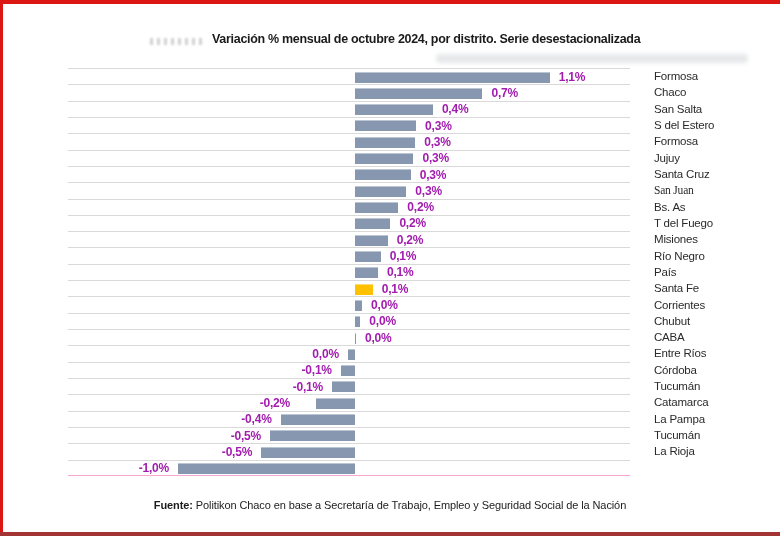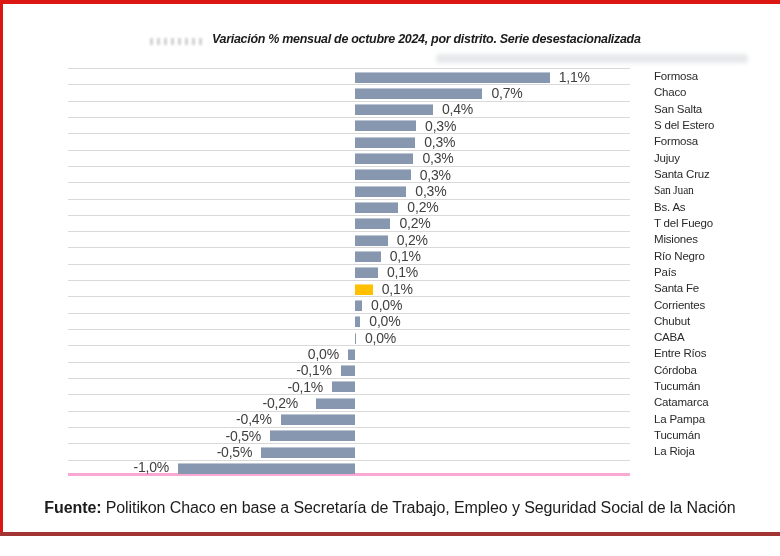--- a/index.html
+++ b/index.html
@@ -7,47 +7,47 @@
     position:relative; width:780px; height:556px; background:#ffffff;
     font-family:"Liberation Sans", sans-serif; overflow:hidden;
   }
 
   
   .frame-top    { position:absolute; left:0; top:0; width:780px; height:4px; }
   .frame-left   { position:absolute; left:0; top:0; width:3px;  height:534px; }
   .frame-bottom { position:absolute; left:0; top:532px; width:780px; height:4px; }
 
   
-  .title-wrap { position:absolute; left:150px; top:30px; height:18px; display:flex; align-items:center; gap:8px;font-style:italic; }
+  .title-wrap { position:absolute; left:150px; top:30px; height:18px; display:flex; align-items:center; gap:8px; }
   .redacted {
     width:54px; height:7px; margin-top:5px; opacity:.7; filter:blur(1px);
     background:repeating-linear-gradient(90deg,#bdbdbd 0 3px, transparent 3px 7px);
   }
   .chart-title { font-weight:bold; font-size:12.5px; color:#1b1b1b; letter-spacing:-0.3px; white-space:nowrap; }
 
   
   .watermark { position:absolute; left:436px; top:54px; width:312px; height:9px;
                background:#ccd0d5; opacity:.5; filter:blur(2px); border-radius:4px; }
 
   
   #plot { position:absolute; left:68px; top:68px; width:562px; }
   .bar-row { position:relative; box-sizing:border-box; border-top:1px solid #d9d9d9; }
-  .bar-row.last { border-bottom:3px solid #f9a8d4; }
+  .bar-row.last { border-bottom:1px solid #f9a8d4; }
   .bar { position:absolute; top:2.5px; height:11px; box-sizing:border-box; border-top:1px solid rgba(255,255,255,.45); }
   .value-label { position:absolute; top:0; height:100%; display:flex; align-items:center;
-                 font-weight:normal; font-size:14px; color:#404040; letter-spacing:-0.2px; white-space:nowrap; }
+                 font-weight:bold; font-size:12px; color:#a21caf; letter-spacing:-0.2px; white-space:nowrap; }
 
   
   #cats { position:absolute; left:641px; top:68px; width:139px;margin-left:13px; }
   .cat-label { display:flex; align-items:center; font-size:11.5px; color:#2a2a2a;
                letter-spacing:-0.2px; white-space:nowrap; }
 
   
   .footer { position:absolute; left:0; top:499px; width:780px; text-align:center;
-            font-size:16px; color:#1c1c1c; letter-spacing:-0.1px; }
+            font-size:11px; color:#1c1c1c; letter-spacing:-0.1px; }
   .footer .b { font-weight:bold; }
 </style>
 </head>
 <body>
 
 <div id="screen">
 
   <div class="frame-top" style="background: rgb(220, 22, 18);"></div>
   <div class="frame-left" style="background: rgb(220, 22, 18);"></div>
   <div class="frame-bottom" style="background: rgb(162, 52, 52);"></div>
@@ -135,21 +135,21 @@
       <div class="bar-row" style="height: 16.32px; border-top-color: rgb(217, 217, 217);">
         <div class="bar" style="width: 14.16px; left: 272.84px; background: rgb(134, 151, 175);"></div>
         <div class="value-label" style="right: 298.16px;">-0,1%</div>
       </div>
       <div class="bar-row" style="height: 16.32px; border-top-color: rgb(217, 217, 217);">
         <div class="bar" style="width: 23.01px; left: 263.99px; background: rgb(134, 151, 175);"></div>
         <div class="value-label" style="right: 307.01px;">-0,1%</div>
       </div>
       <div class="bar-row" style="height: 16.32px; border-top-color: rgb(217, 217, 217);">
         <div class="bar" style="width: 38.94px; left: 248.06px; background: rgb(134, 151, 175);"></div>
-        <div class="value-label" style="right: 332px;">-0,2%</div>
+        <div class="value-label" style="right: 340px;">-0,2%</div>
       </div>
       <div class="bar-row" style="height: 16.32px; border-top-color: rgb(217, 217, 217);">
         <div class="bar" style="width: 74.34px; left: 212.66px; background: rgb(134, 151, 175);"></div>
         <div class="value-label" style="right: 358.34px;">-0,4%</div>
       </div>
       <div class="bar-row" style="height: 16.32px; border-top-color: rgb(217, 217, 217);">
         <div class="bar" style="width: 84.96px; left: 202.04px; background: rgb(134, 151, 175);"></div>
         <div class="value-label" style="right: 368.96px;">-0,5%</div>
       </div>
       <div class="bar-row" style="height: 16.32px; border-top-color: rgb(217, 217, 217);">

